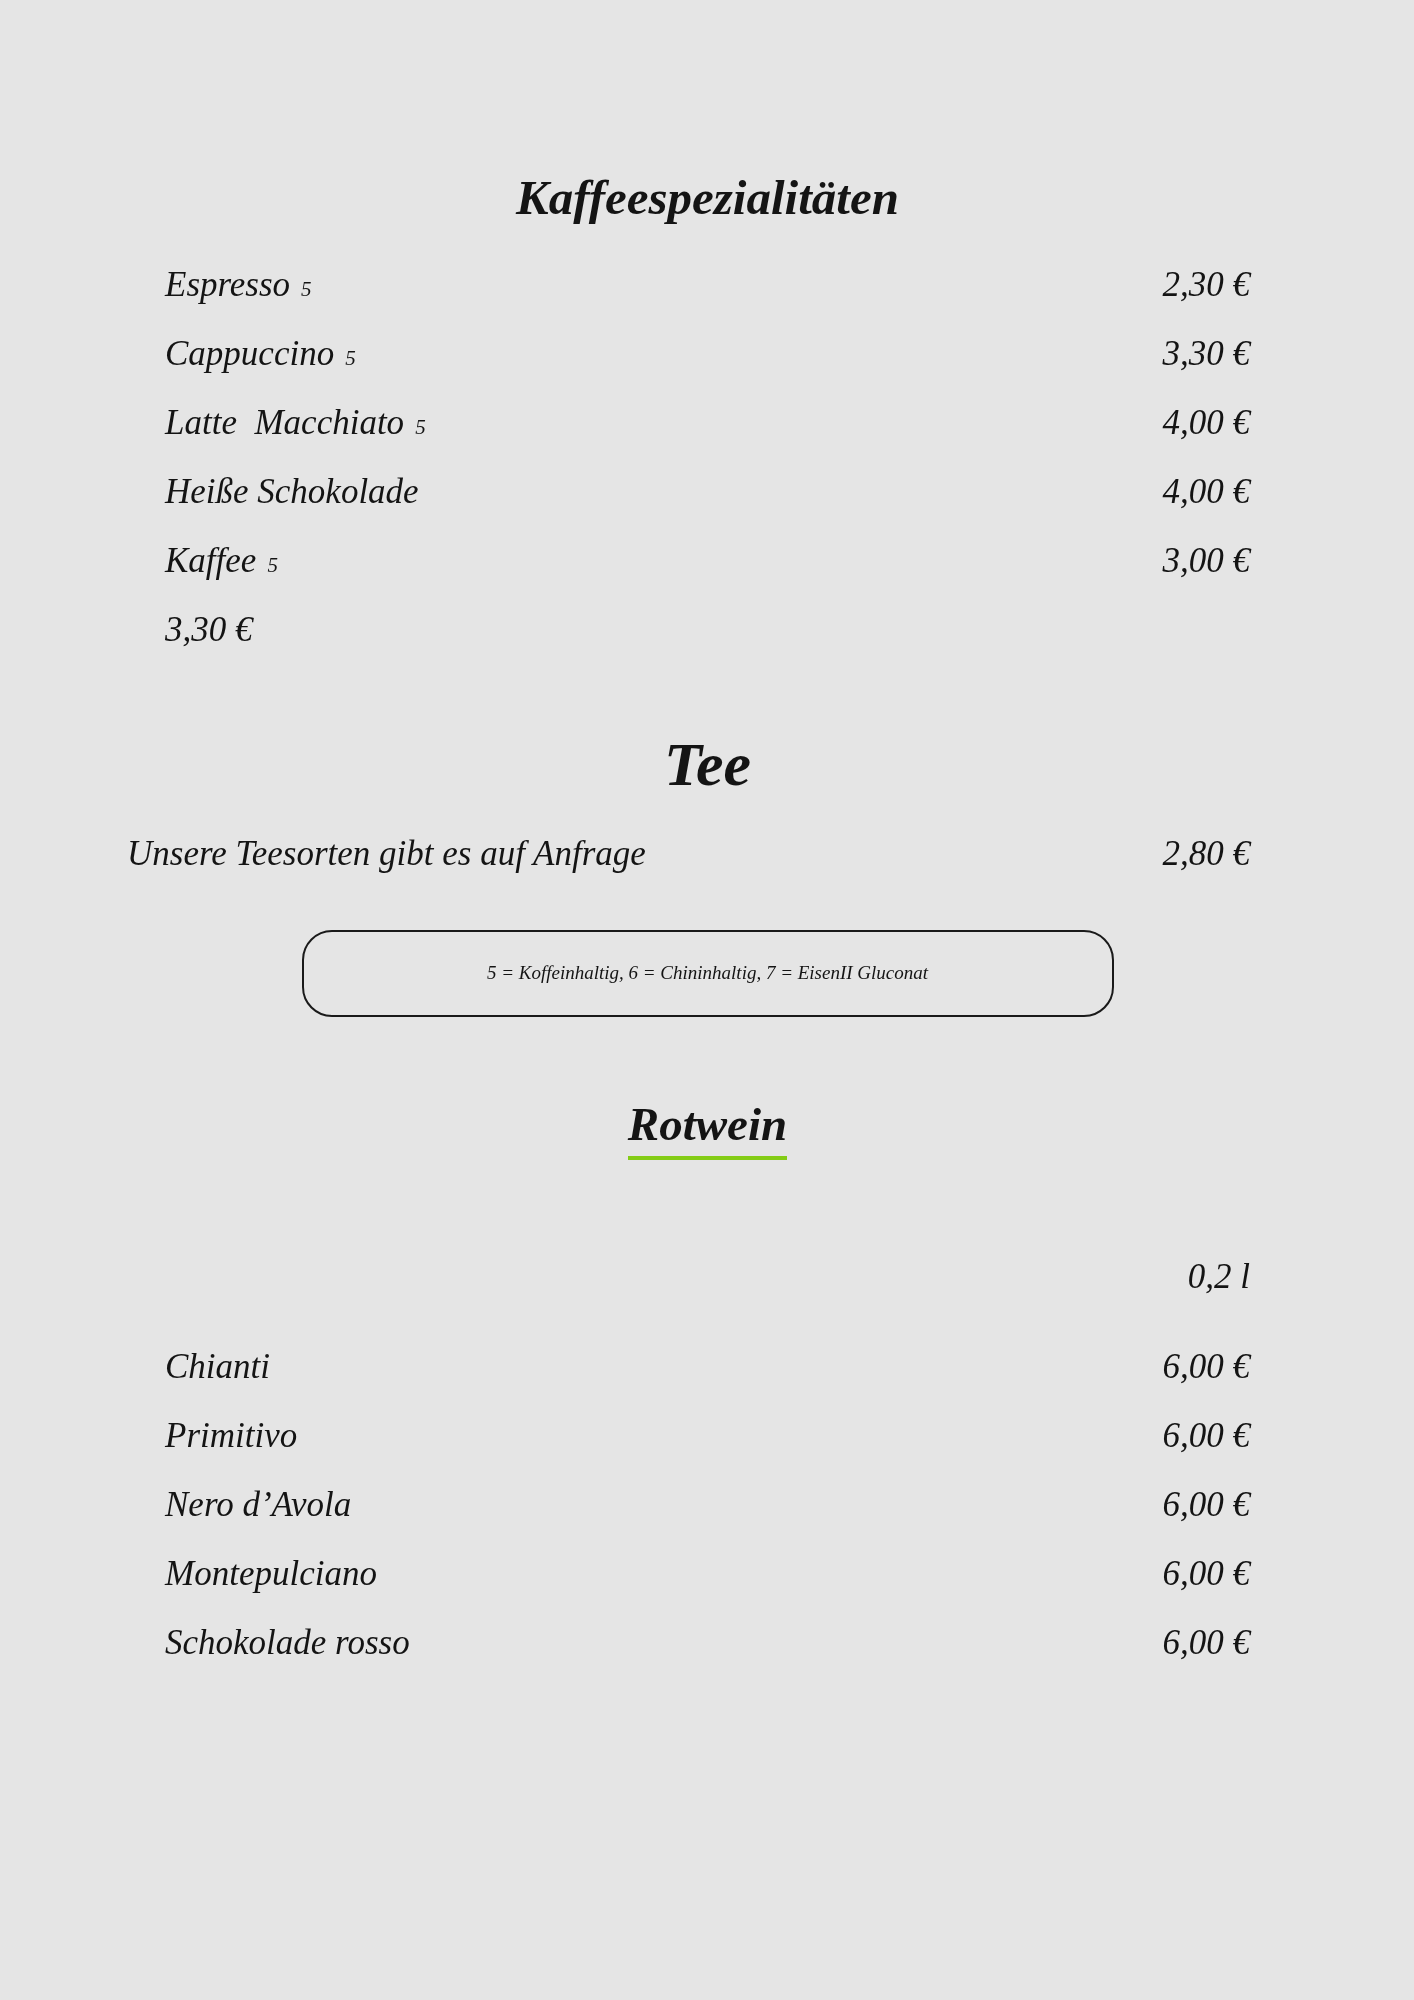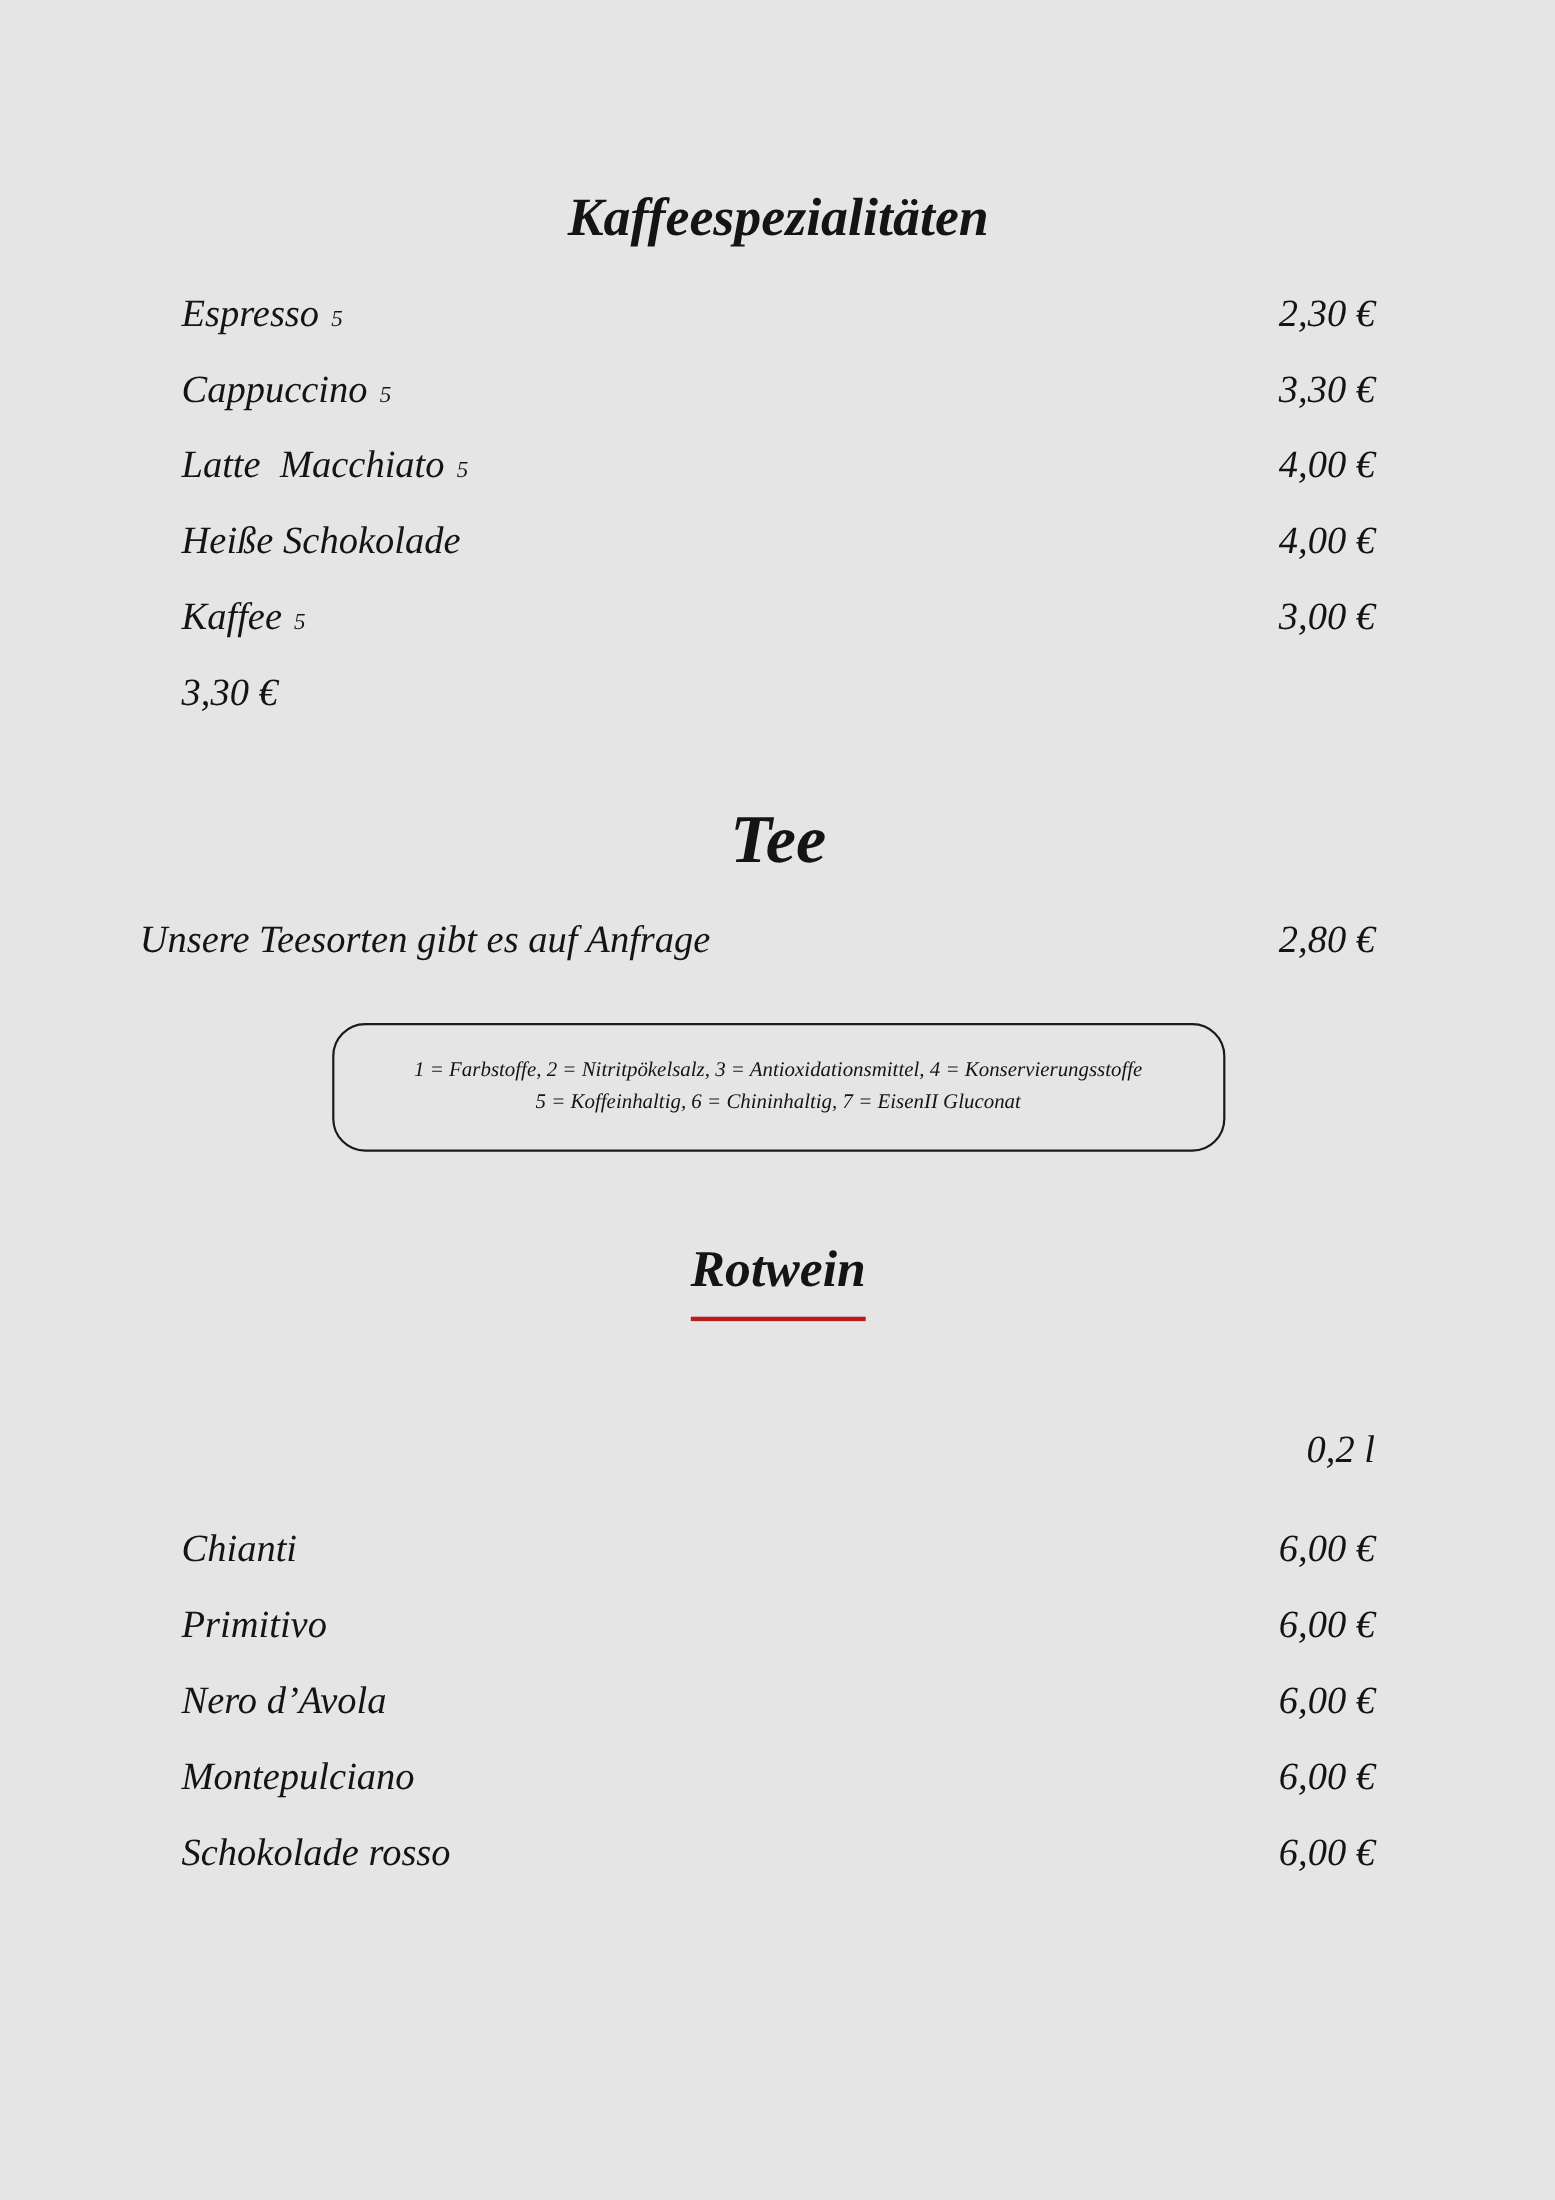--- a/index.html
+++ b/index.html
@@ -32,22 +32,22 @@
     margin-bottom: 32px;
     font-size: 62px;
   }
   .section-title--rotwein {
     margin-top: 80px;
     margin-bottom: 0;
     font-size: 47px;
   }
   .underlined {
     display: inline-block;
-    border-bottom: 4px solid #b91c1c;
-    padding-bottom: 16px;
+    border-bottom: 4px solid #84cc16;
+    padding-bottom: 5px;
   }
   .menu-row {
     display: flex;
     justify-content: space-between;
     align-items: baseline;
     font-size: 35px;
     line-height: 1.2;
     margin-bottom: 27px;
   }
   .menu-row--tee {
@@ -120,21 +120,20 @@
   </div>
 
   <h2 class="section-title section-title--tee">Tee</h2>
 
   <div class="menu-row menu-row--tee">
     <span class="item-name"><span>Unsere Teesorten gibt es auf Anfrage</span></span>
     <span class="item-price">2,80 €</span>
   </div>
 
   <div class="footnote-box">
-    <div>1 = Farbstoffe, 2 = Nitritpökelsalz, 3 = Antioxidationsmittel, 4 = Konservierungsstoffe</div>
     <div>5 = Koffeinhaltig, 6 = Chininhaltig, 7 = EisenII Gluconat</div>
   </div>
 
   <h2 class="section-title section-title--rotwein"><span class="underlined">Rotwein</span></h2>
 
   <div class="size-header-row">0,2 l</div>
 
   <div class="menu-row">
     <span class="item-name"><span>Chianti</span></span>
     <span class="item-price">6,00 €</span>

